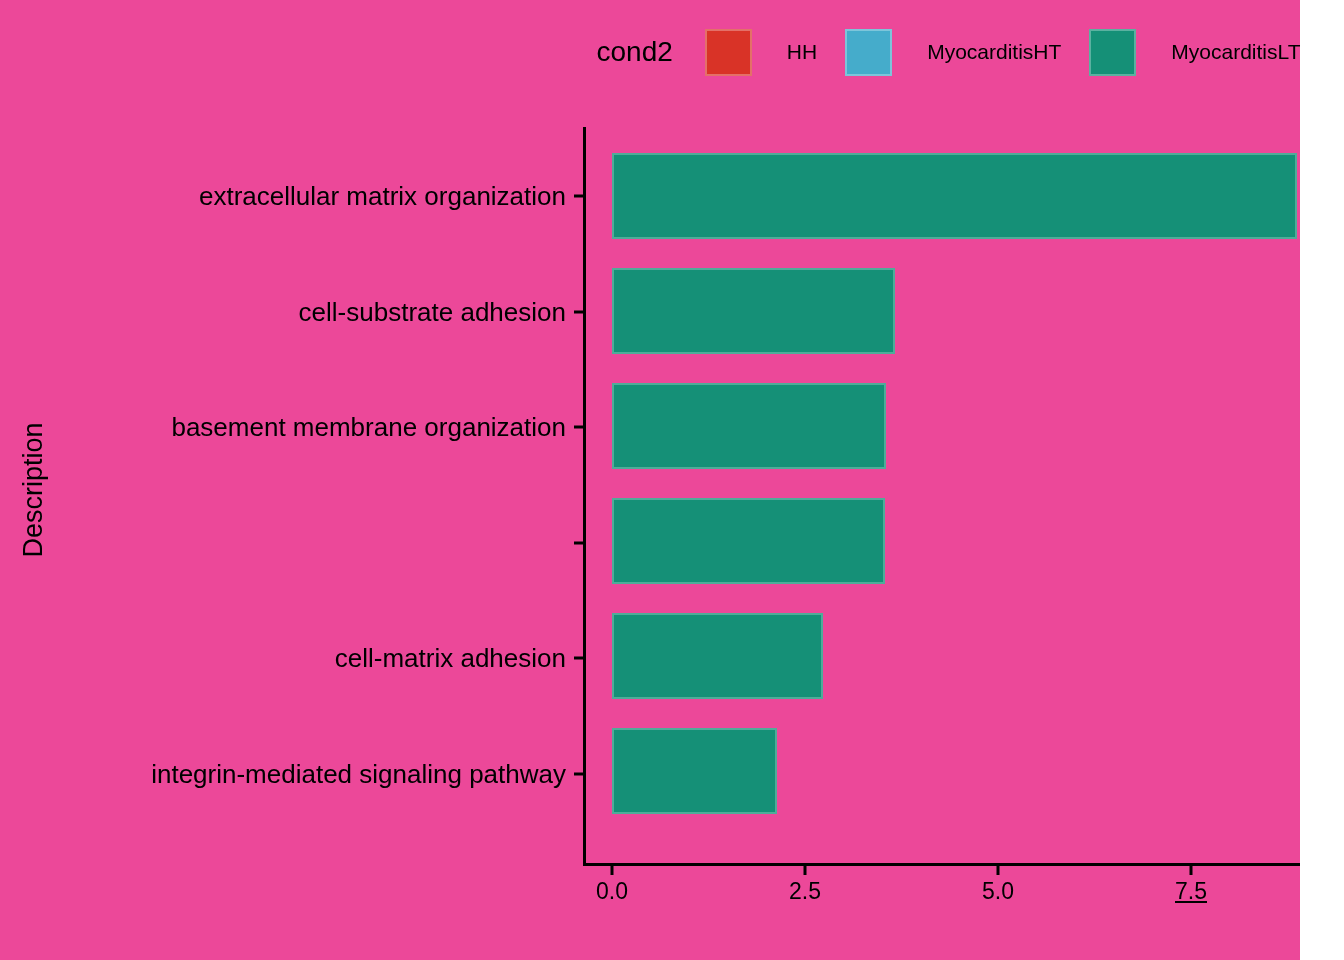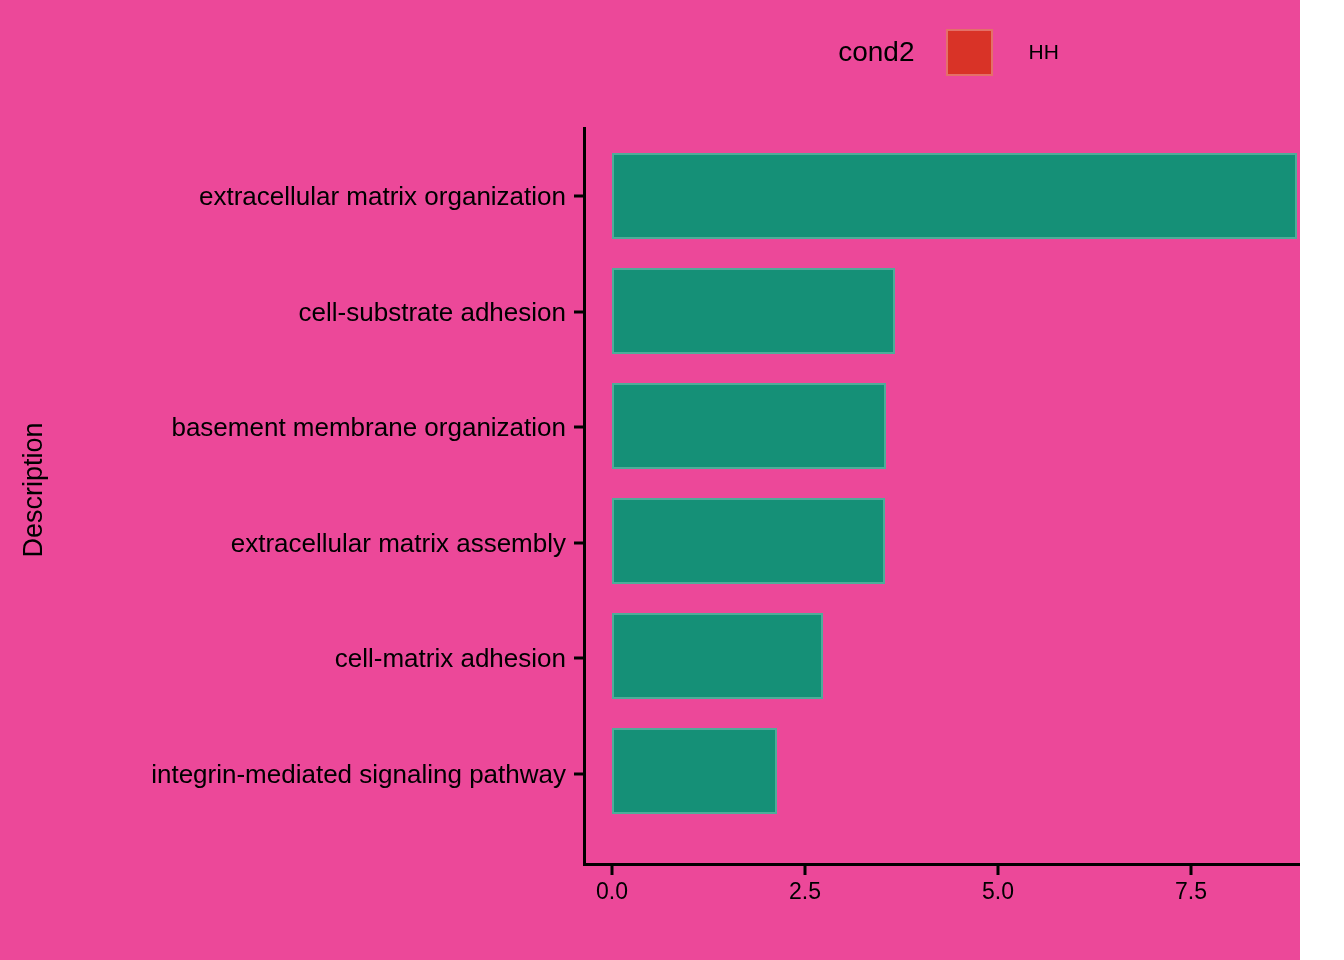--- a/index.html
+++ b/index.html
@@ -139,32 +139,39 @@
 <body>
 
 <div class="figure">
 
   <div class="legend">
     <span class="legend-title">cond2</span>
     <div class="legend-item">
       <span class="legend-swatch" style="background: rgb(217, 51, 39);"></span>
       <span class="legend-label">HH</span>
     </div>
+    <div class="legend-item">
+      <span class="legend-swatch" style="background: rgb(69, 172, 203);"></span>
+      <span class="legend-label">MyocarditisHT</span>
+    </div>
+    <div class="legend-item">
+      <span class="legend-swatch" style="background: rgb(21, 144, 119);"></span>
+      <span class="legend-label">MyocarditisLT</span>
+    </div>
   </div>
 
   <div class="ylabel">Description</div>
 
   <div class="ycats" id="ycats">
       <div class="ycat" style="top: 9.375%;">extracellular matrix organization</div>
       <div class="ytick" style="top: 9.375%;"></div>
       <div class="ycat" style="top: 25%;">cell-substrate adhesion</div>
       <div class="ytick" style="top: 25%;"></div>
       <div class="ycat" style="top: 40.625%;">basement membrane organization</div>
       <div class="ytick" style="top: 40.625%;"></div>
-      <div class="ycat" style="top: 56.25%;">extracellular matrix assembly</div>
       <div class="ytick" style="top: 56.25%;"></div>
       <div class="ycat" style="top: 71.875%;">cell-matrix adhesion</div>
       <div class="ytick" style="top: 71.875%;"></div>
       <div class="ycat" style="top: 87.5%;">integrin-mediated signaling pathway</div>
       <div class="ytick" style="top: 87.5%;"></div>
     </div>
 
   <div class="panel" id="panel">
       <div class="bar" style="background: rgb(21, 144, 119); left: 3.50404%; width: 92.2863%; top: 3.51562%; height: 11.7188%;"></div>
       <div class="bar" style="background: rgb(21, 144, 119); left: 3.50404%; width: 38.1838%; top: 19.1406%; height: 11.7188%;"></div>
@@ -175,17 +182,17 @@
     </div>
 
   <div class="xticks" id="xticks">
       <div class="xtick-mark" style="left: 3.50404%;"></div>
       <div class="xtick-label" style="left: 3.50404%;">0.0</div>
       <div class="xtick-mark" style="left: 29.5148%;"></div>
       <div class="xtick-label" style="left: 29.5148%;">2.5</div>
       <div class="xtick-mark" style="left: 55.5256%;"></div>
       <div class="xtick-label" style="left: 55.5256%;">5.0</div>
       <div class="xtick-mark" style="left: 81.5364%;"></div>
-      <div class="xtick-label" style="left: 81.5364%;">7.5</div>
+      <div class="xtick-label" style="left: 81.5364%; text-decoration: underline;">7.5</div>
     </div>
 
 
 </div>
 
 </body></html>

